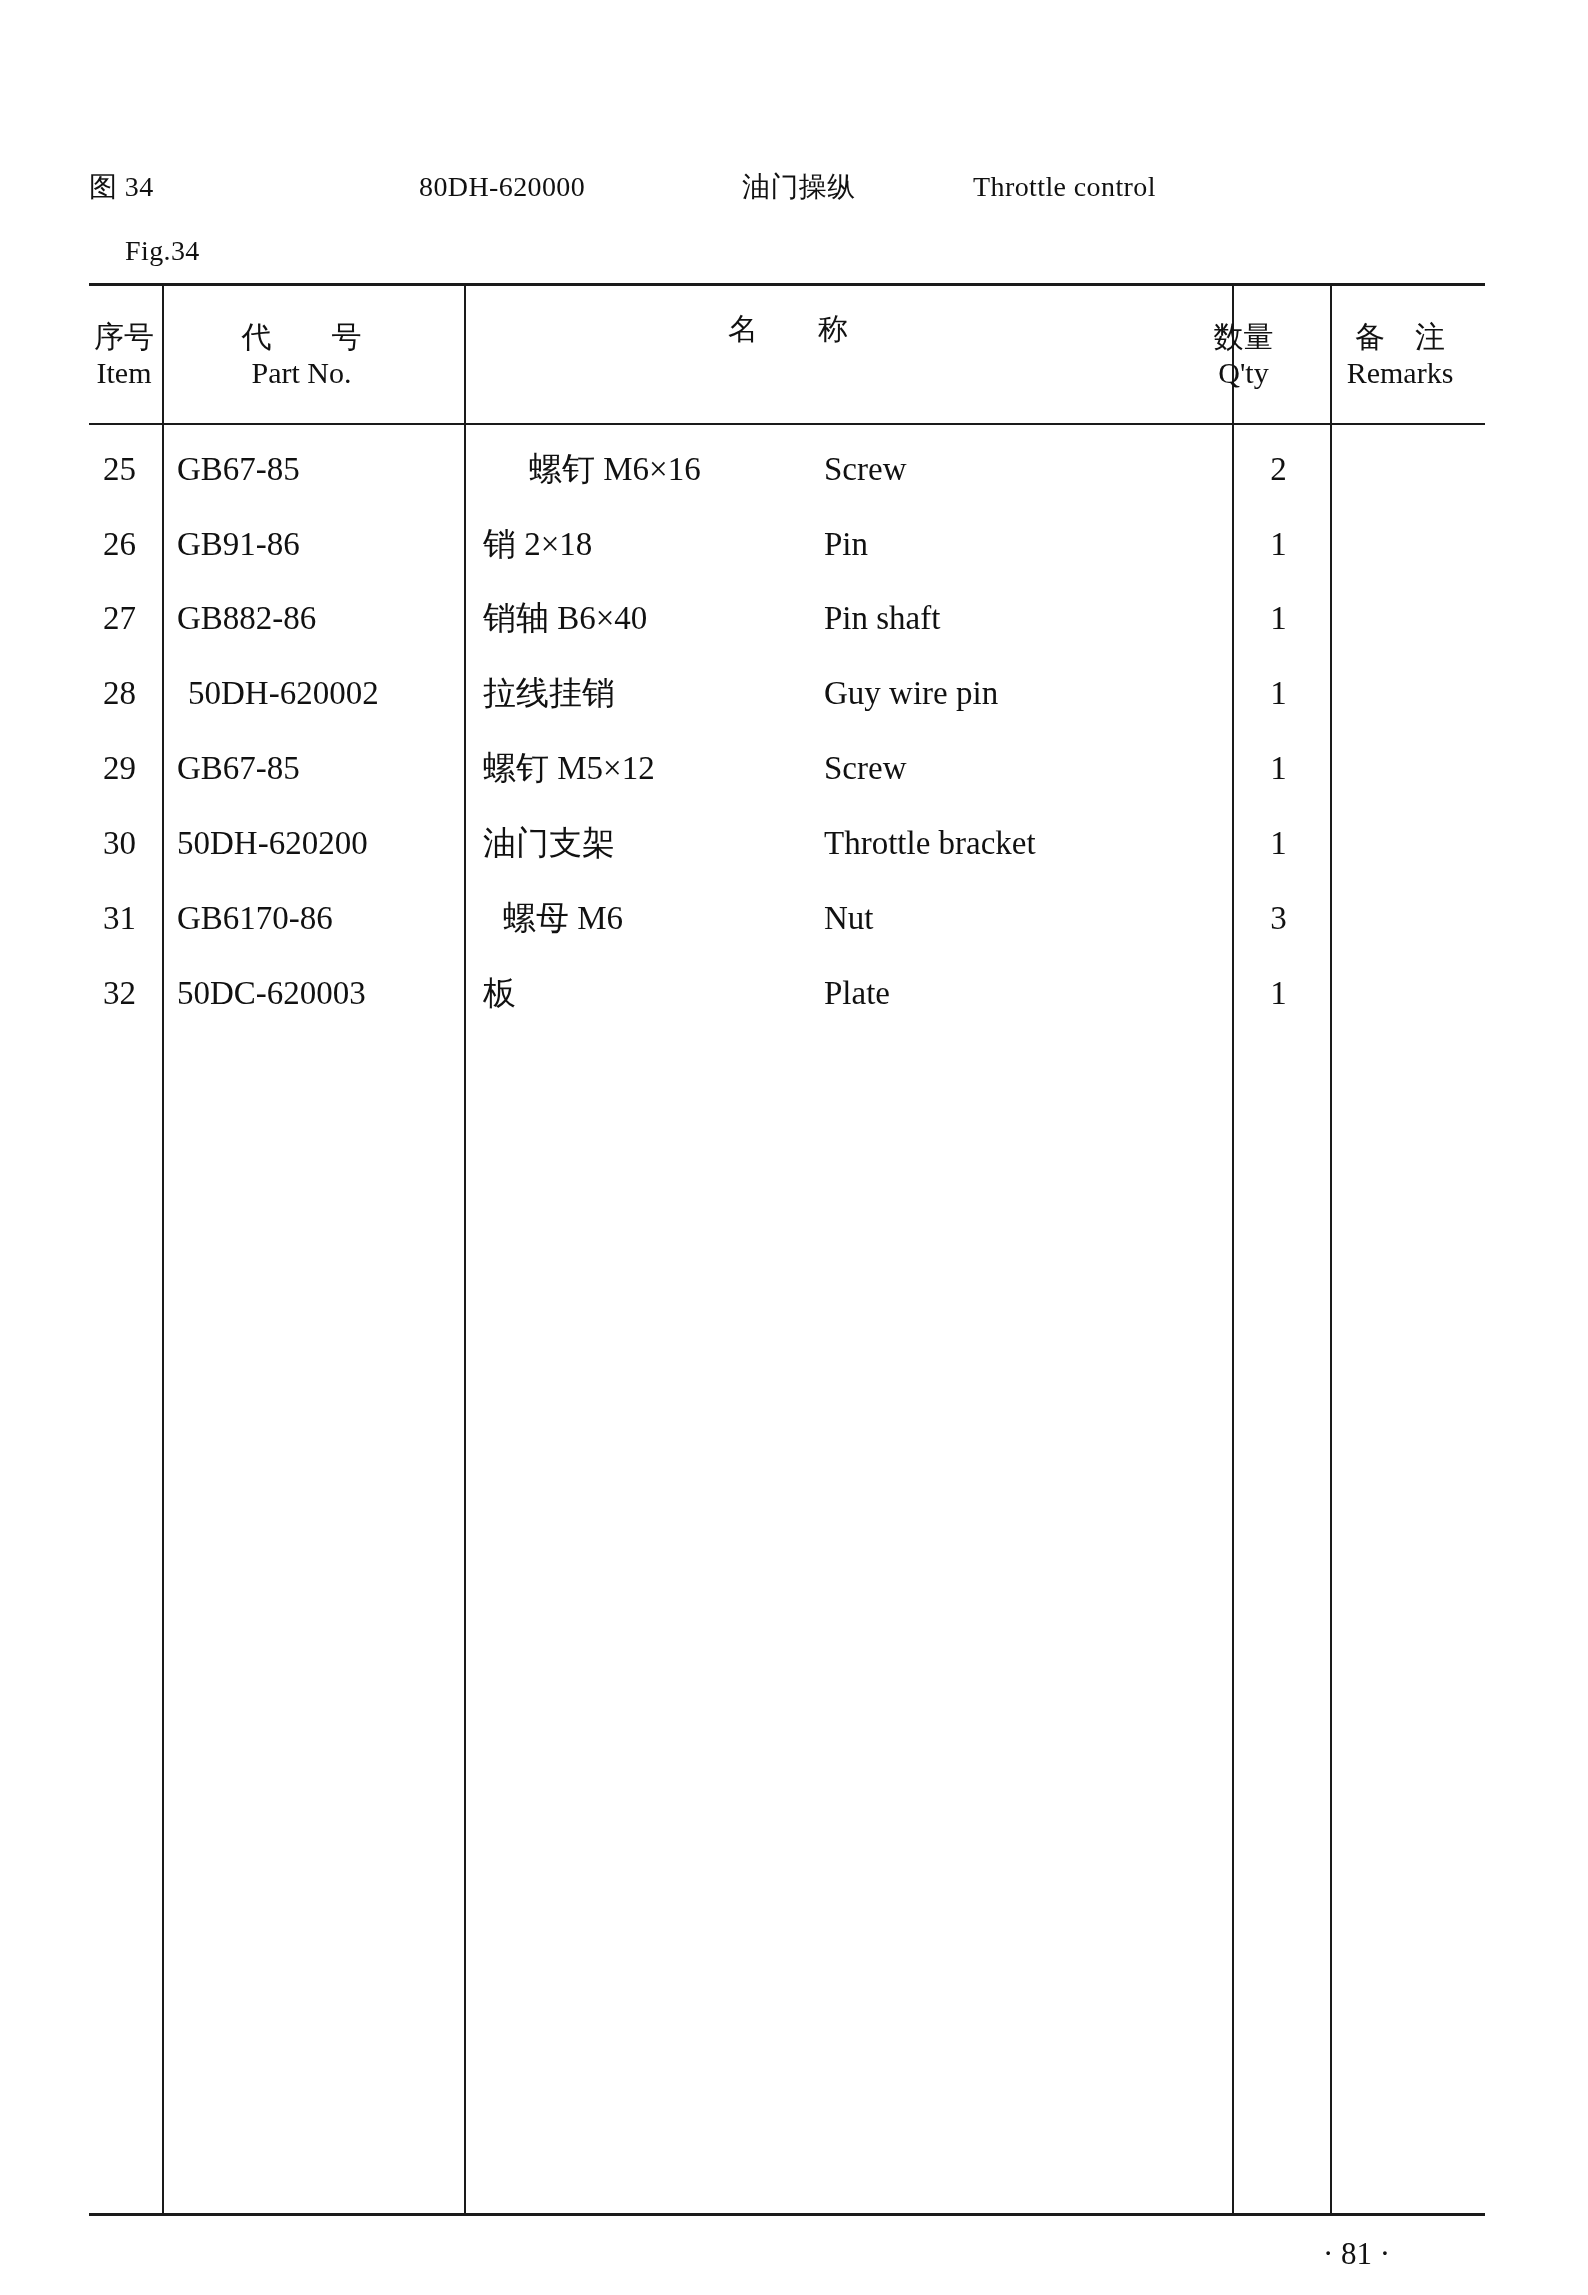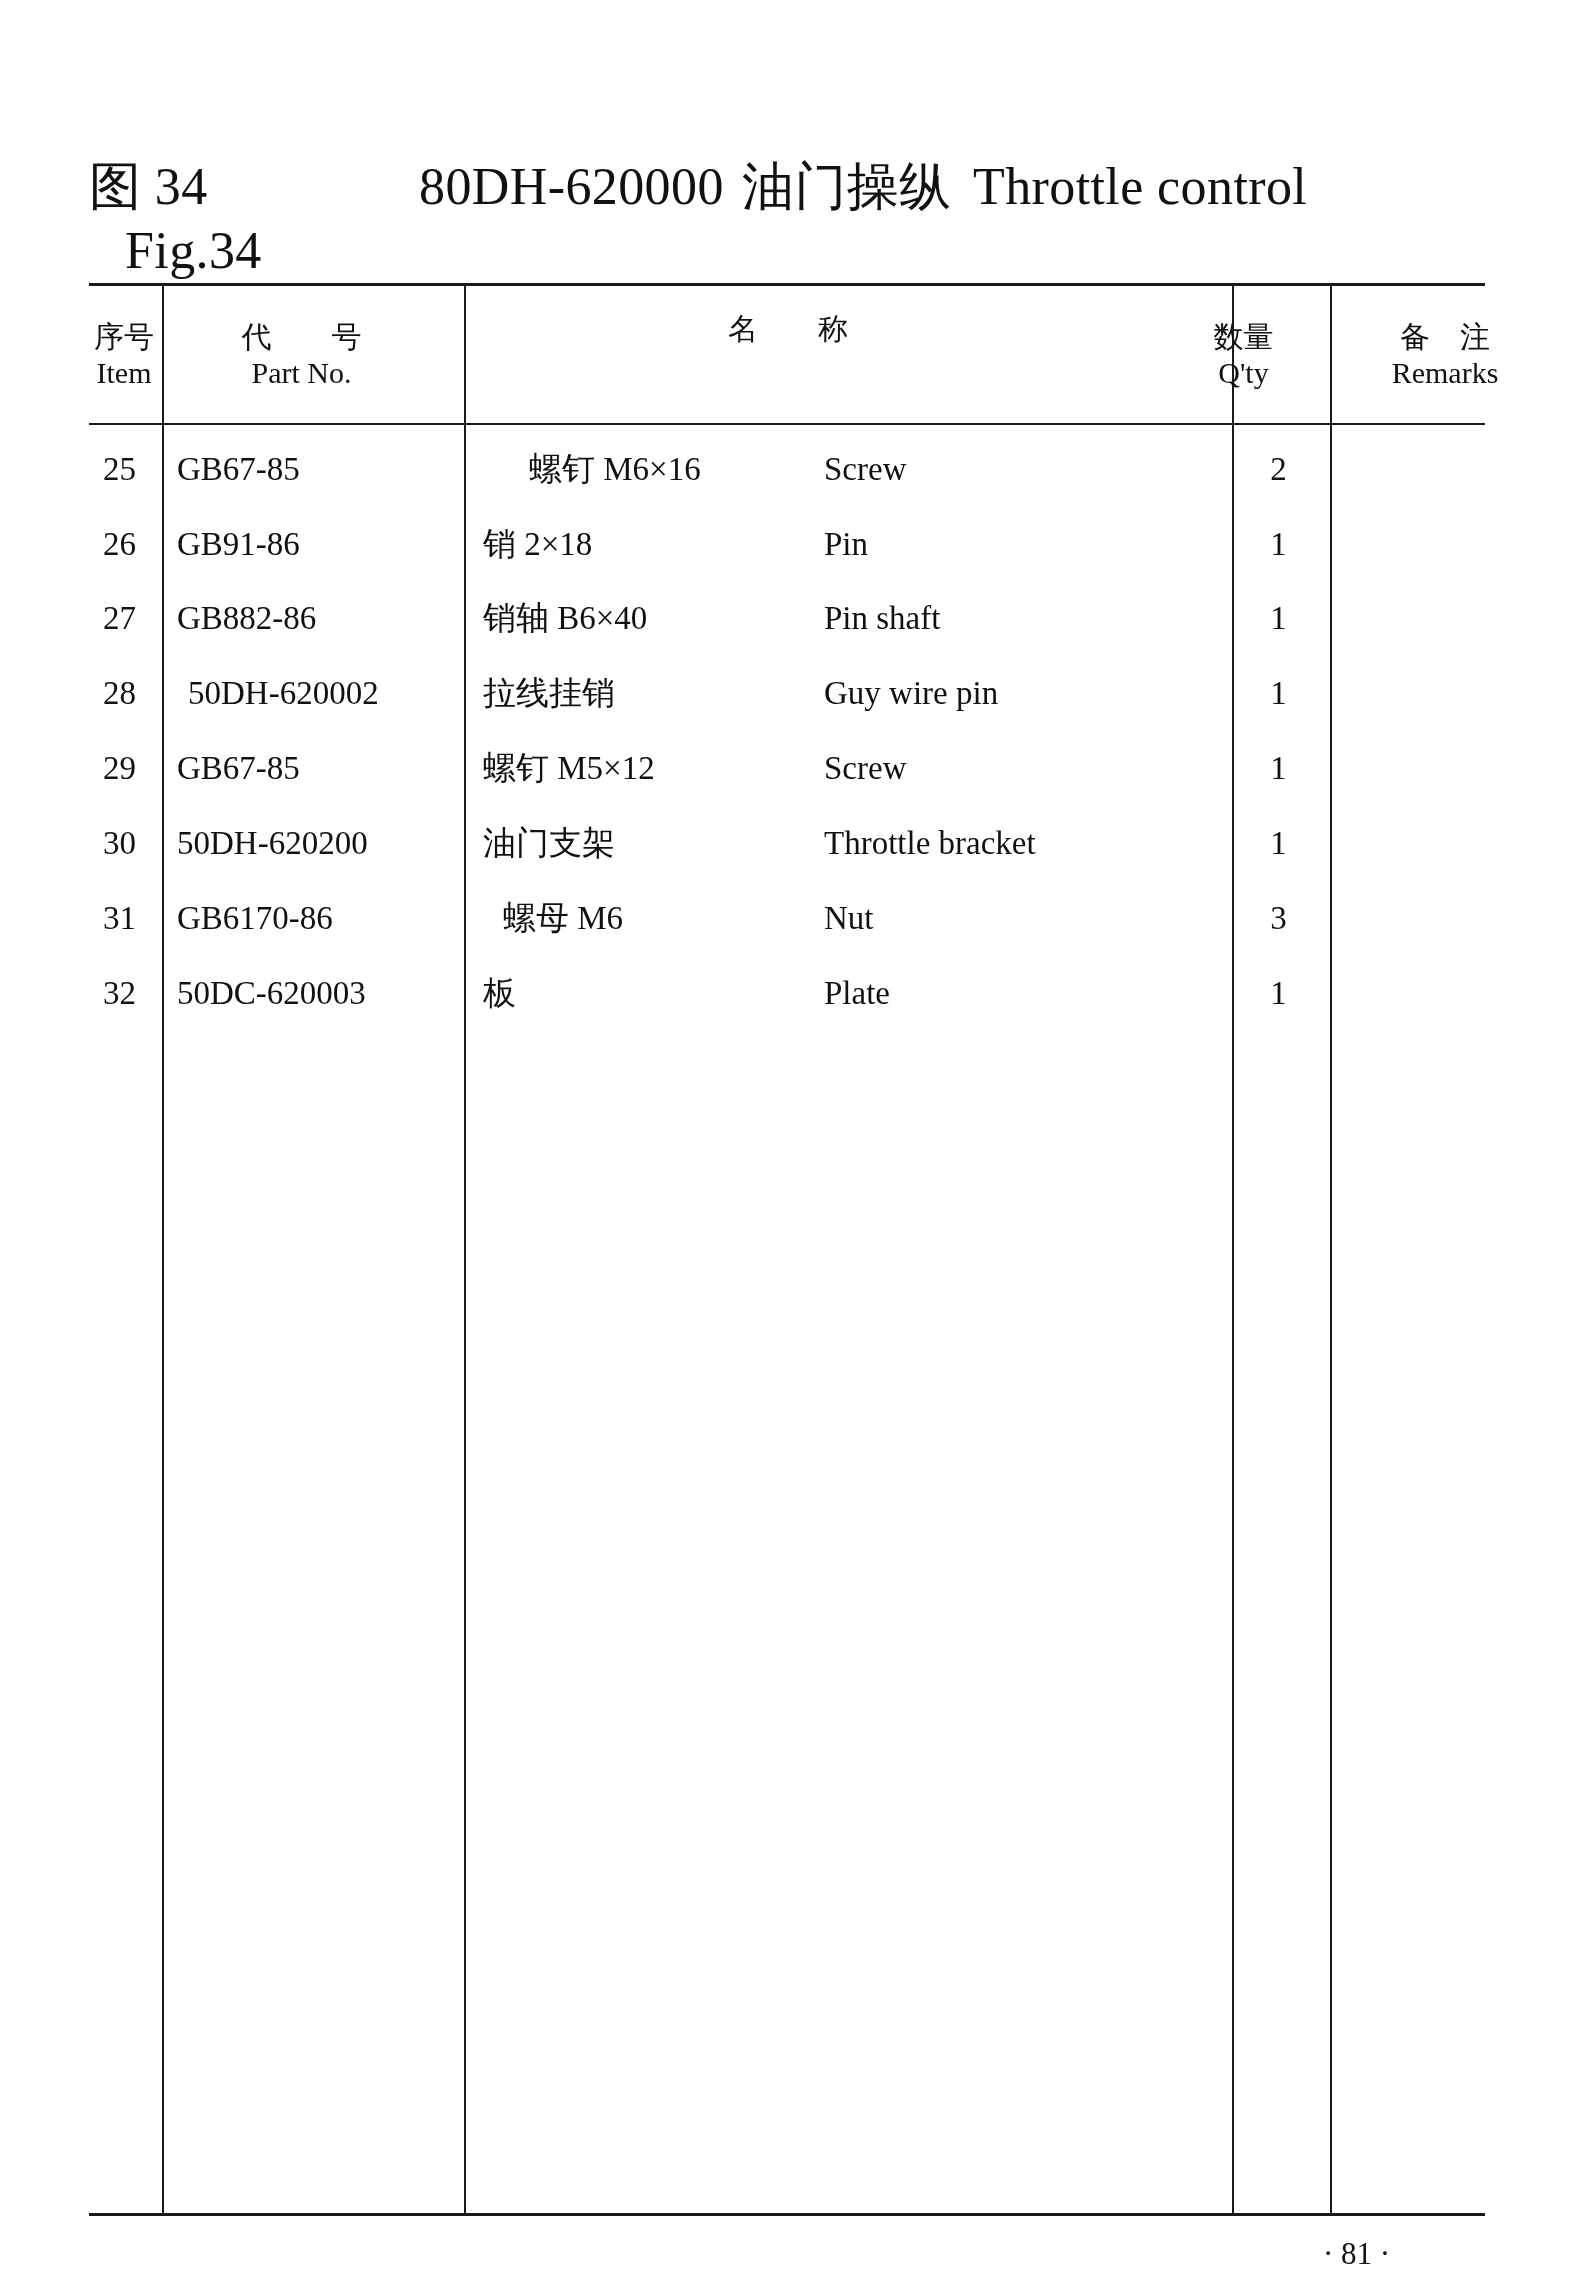--- a/index.html
+++ b/index.html
@@ -2,21 +2,21 @@
 <html style="font-size:12.5px"><head>
 <meta charset="utf-8">
 <style>
   html, body { margin: 0; padding: 0; background: #ffffff; }
   body {
     width: 1589px; height: 2295px; position: relative; overflow: hidden;
     font-family: "Liberation Serif", "DejaVu Serif", serif;
     color: #111111;
   }
   .abs { position: absolute; white-space: nowrap; }
-  .title-line { font-size: 52px; line-height: 47px; letter-spacing: 0.4px; }
+  .title-line { font-size: 28px; line-height: 47px; letter-spacing: 0.4px; }
   .hline { position: absolute; background: #1a1a1a; }
   .vline { position: absolute; background: #1a1a1a; width: 1.6px; }
   .hdr { font-size: 30px; line-height: 36px; text-align: center; position: absolute; }
   .cell { position: absolute; font-size: 33px; line-height: 39px; white-space: nowrap; }
   .page-no { font-size: 31px; }
 </style>
 </head>
 <body>
 
 <div class="abs title-line" style="left:89px; top:163px;">图 34</div>
@@ -42,21 +42,21 @@
   <div>代　　号</div>
   <div>Part No.</div>
 </div>
 <div class="hdr" style="left:465px; top:311px; width:646px;">
   <div>名　　称</div>
 </div>
 <div class="hdr" style="left:1195px; top:319px; width:97px;">
   <div>数量</div>
   <div>Q'ty</div>
 </div>
-<div class="hdr" style="left:1332px; top:319px; width:136px;padding-left:45px;">
+<div class="hdr" style="left:1332px; top:319px; width:136px;">
   <div>备　注</div>
   <div>Remarks</div>
 </div>
 
 <div>
   <div class="cell" style="left:103px; top:450px;">25</div>
   <div class="cell" style="left:177px; top:450px;">GB67-85</div>
   <div class="cell" style="left:483px; top:450px;margin-left:46px;">螺钉 M6×16</div>
   <div class="cell" style="left:824px; top:450px;">Screw</div>
   <div class="cell" style="left:1263px; top:450px; width:31px; text-align:center;">2</div>

